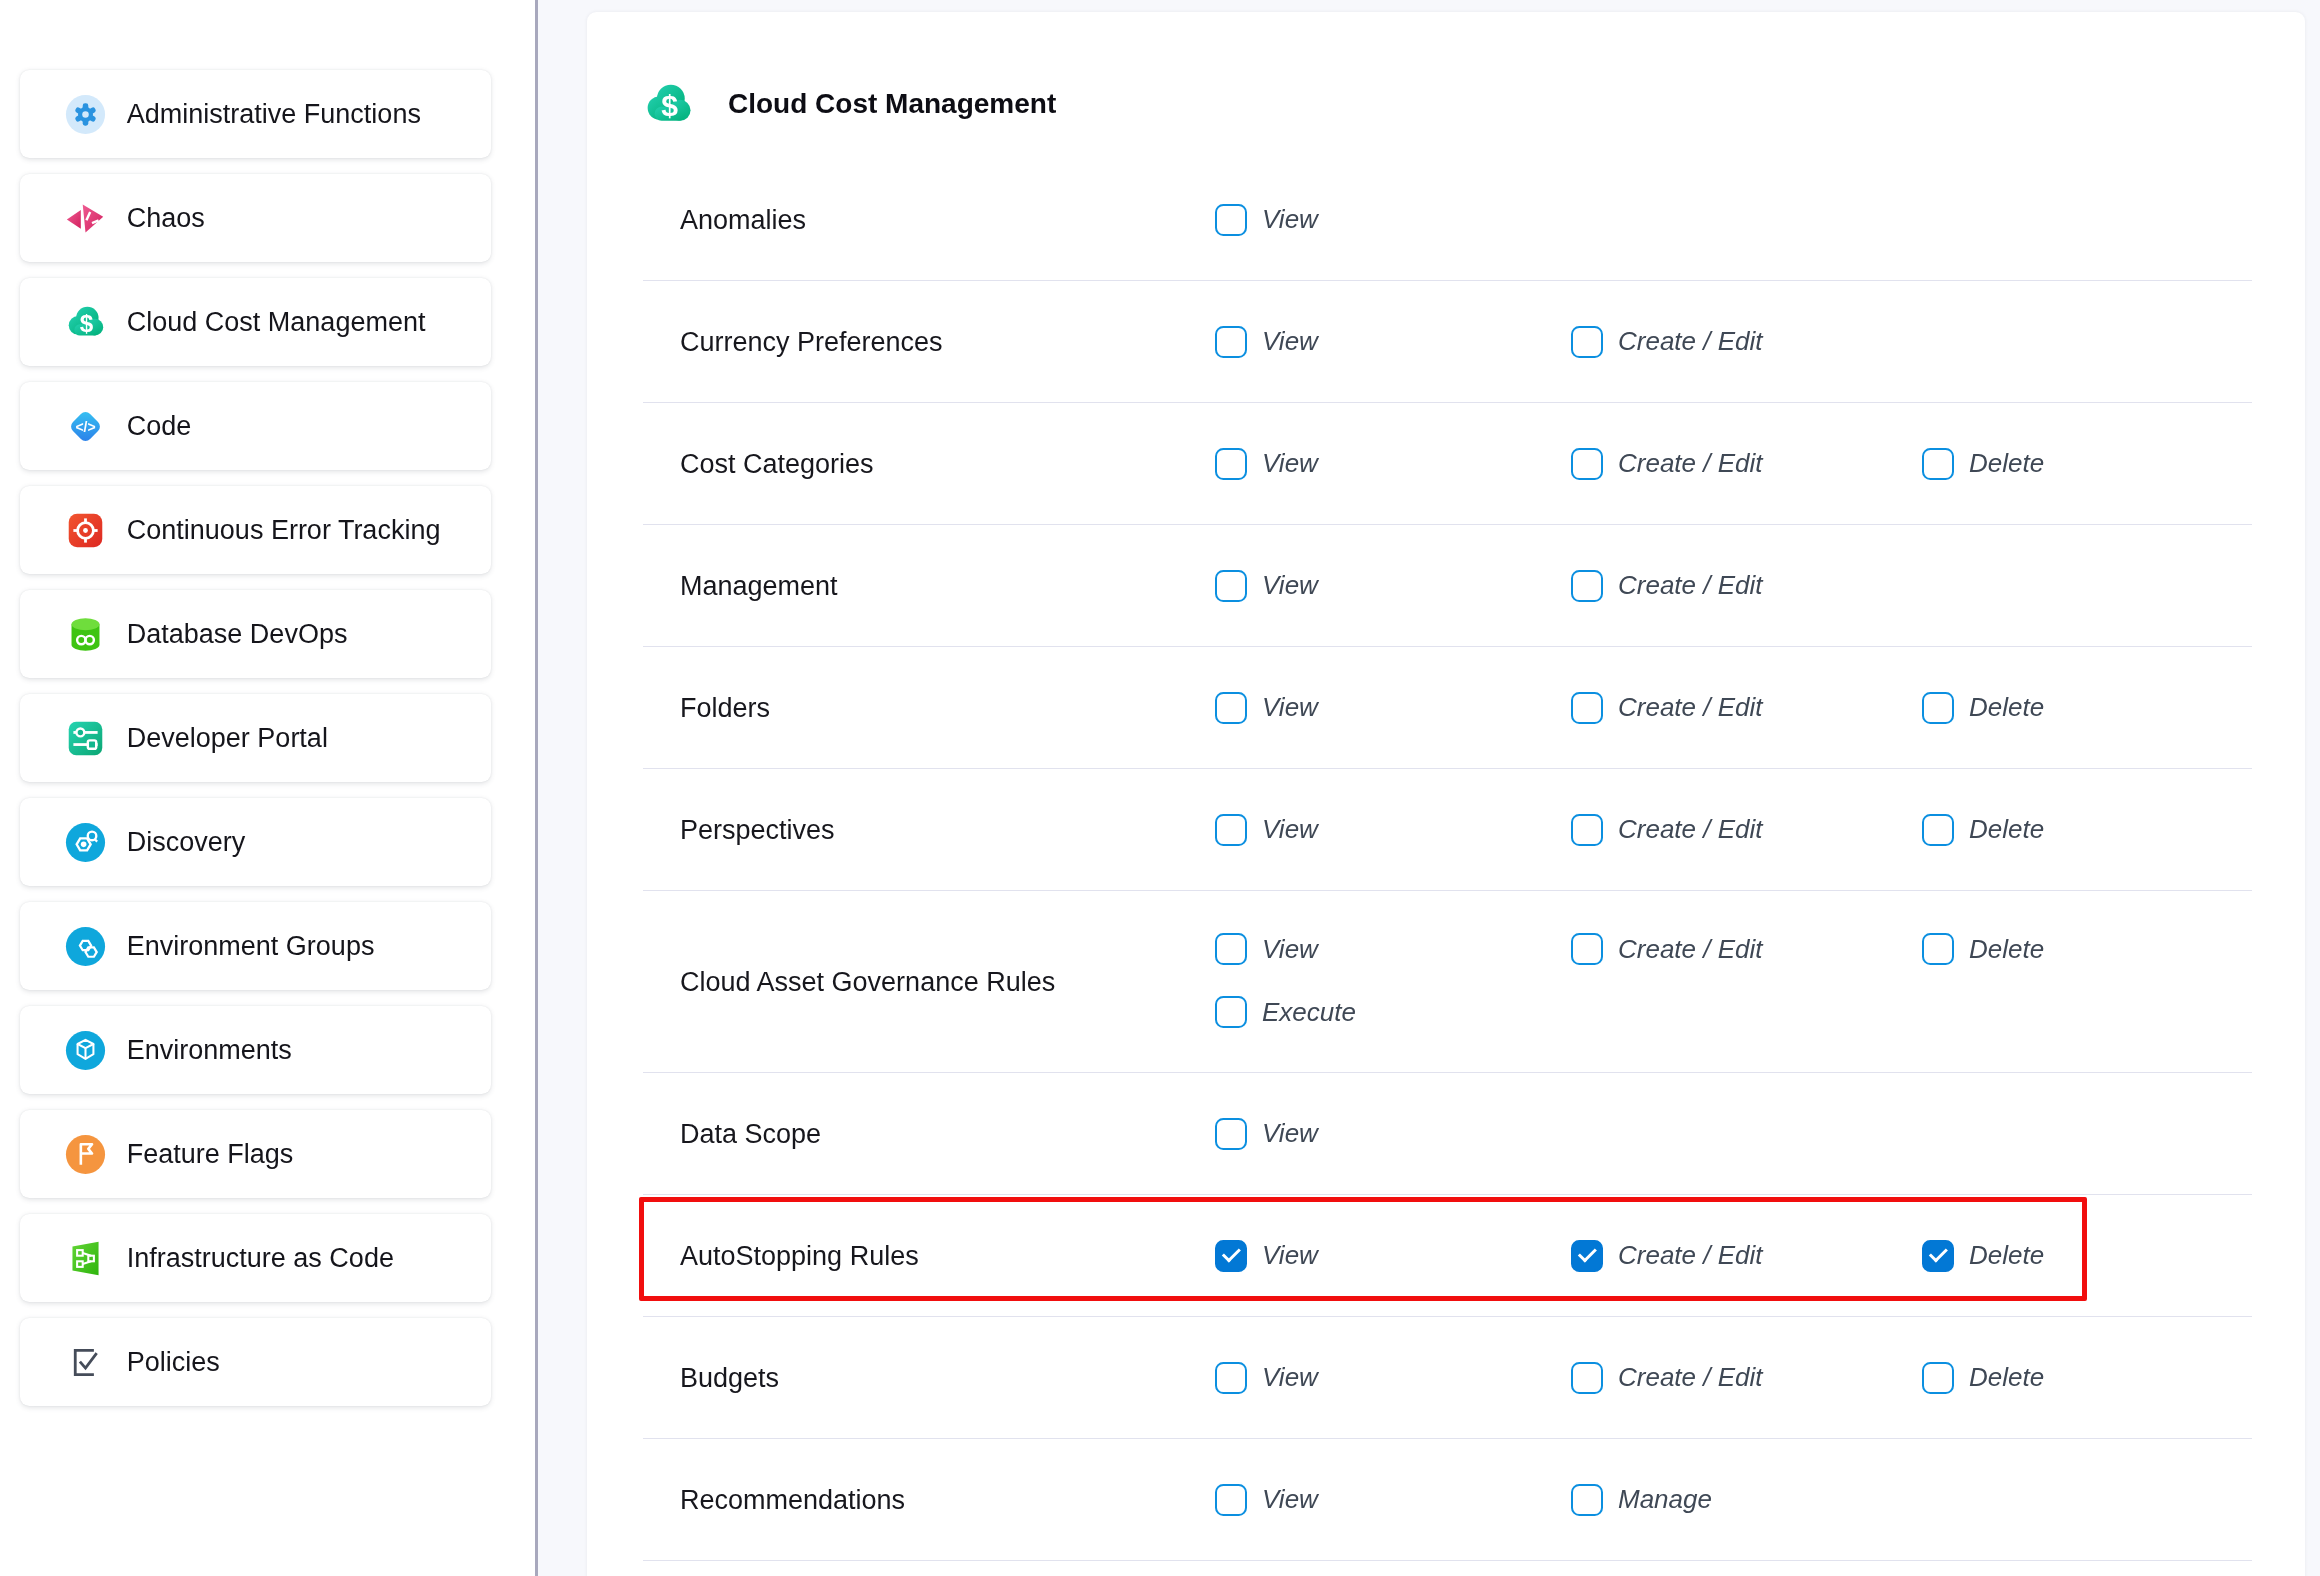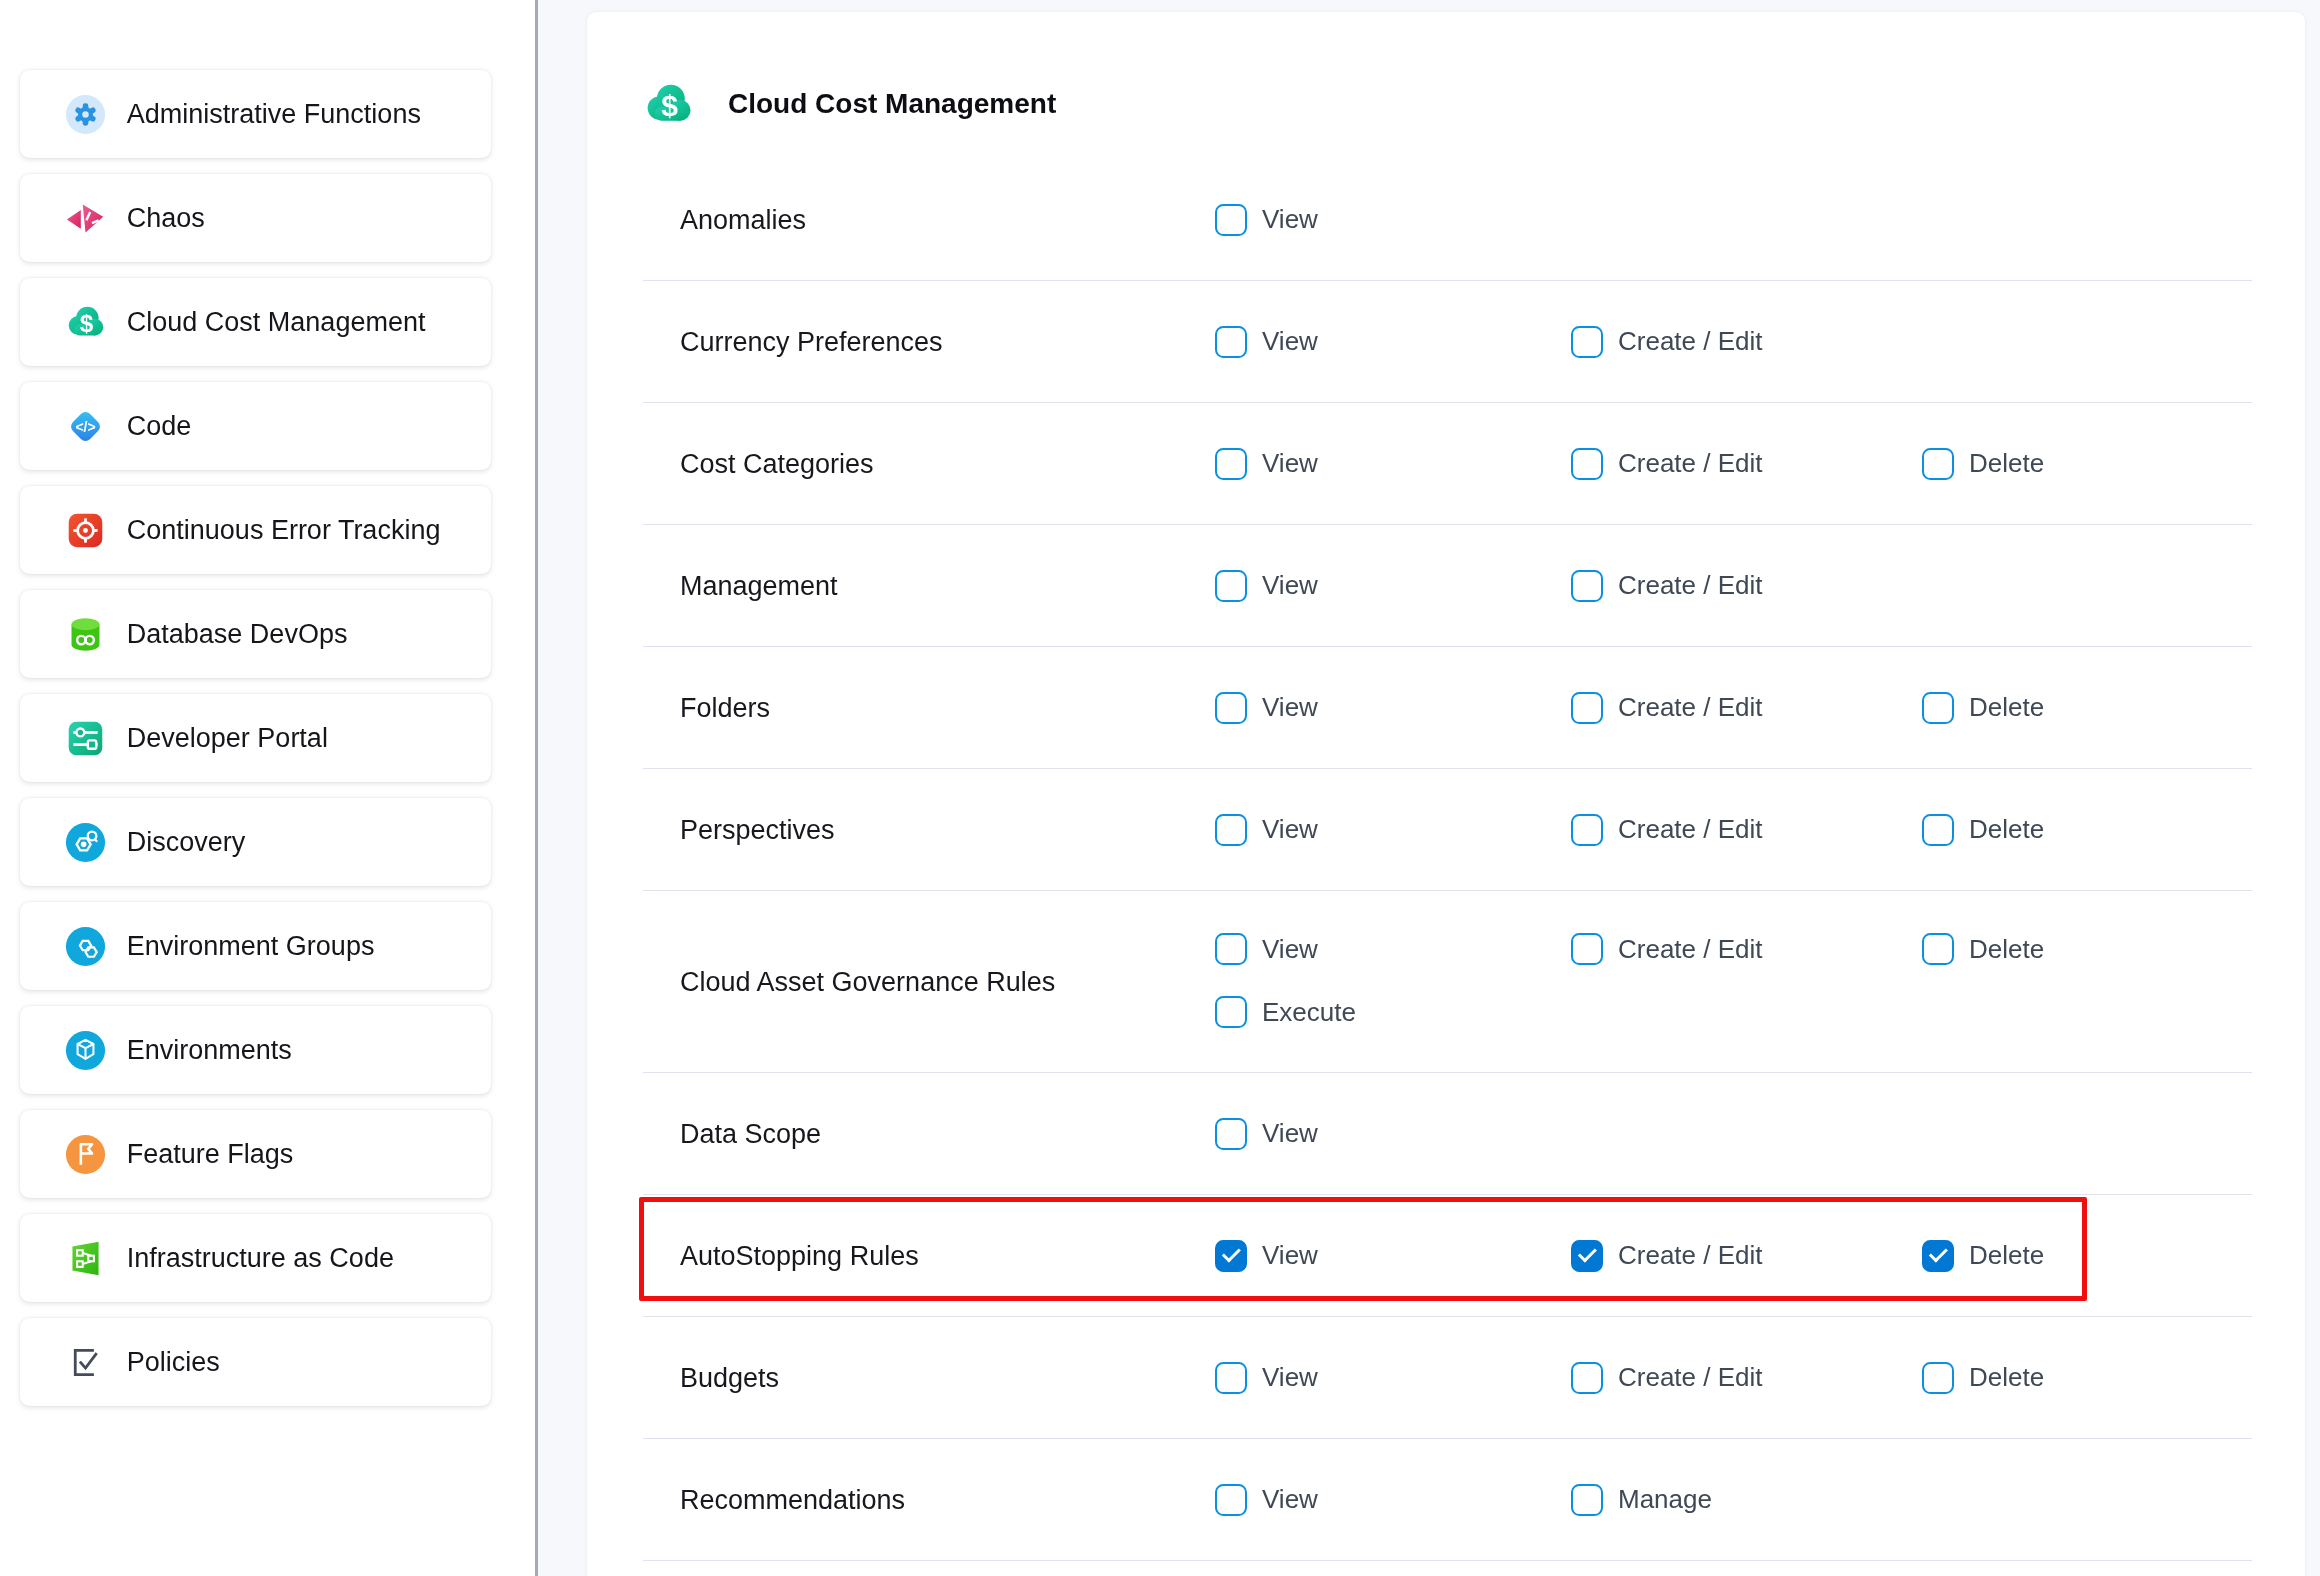--- a/index.html
+++ b/index.html
@@ -25,21 +25,21 @@
   .card-header{height:147px;padding:37px 0 0 56px;display:flex;align-items:center;gap:34px;box-sizing:border-box;}
   .ccm-header-icon{width:51px;height:51px;}
   .ccm-header-icon svg{width:51px;height:51px;display:block;}
   .panel-title{font-size:28px;font-weight:700;color:#0d0d14;margin:0;}
 
   .rows{margin:0 53px 0 56px;}
   .perm-row{position:relative;height:122px;border-bottom:1.9px solid #e1e2ee;box-sizing:border-box;}
   .perm-row.tall{height:182px;}
   .row-label{position:absolute;left:37px;top:50%;transform:translateY(-50%);
     font-size:27px;color:#17171d;white-space:nowrap;}
-  .perm{position:absolute;display:flex;align-items:center;cursor:pointer;}
+  .perm{position:absolute;display:flex;align-items:center;cursor:pointer;font-style:italic;}
   .perm.col0{left:572px;} .perm.col1{left:928px;} .perm.col2{left:1279px;}
   .perm-row:not(.tall) .perm{top:50%;transform:translateY(-50%);}
   .perm-row.tall .perm.line0{top:58px;transform:translateY(-50%);}
   .perm-row.tall .perm.line1{top:121px;transform:translateY(-50%);}
   .perm-label{margin-left:15px;font-size:26px;color:#3f4855;white-space:nowrap;}
 
   .cb{position:relative;width:32px;height:32px;border:2.8px solid #0b8fe0;border-radius:8.3px;
     background:#ffffff;box-sizing:border-box;flex:0 0 32px;}
   .cb.checked{background:#0278d5;border-color:#0278d5;}
   .cb.checked::after{content:"";position:absolute;left:5.6px;top:6.5px;width:14px;height:7.4px;

